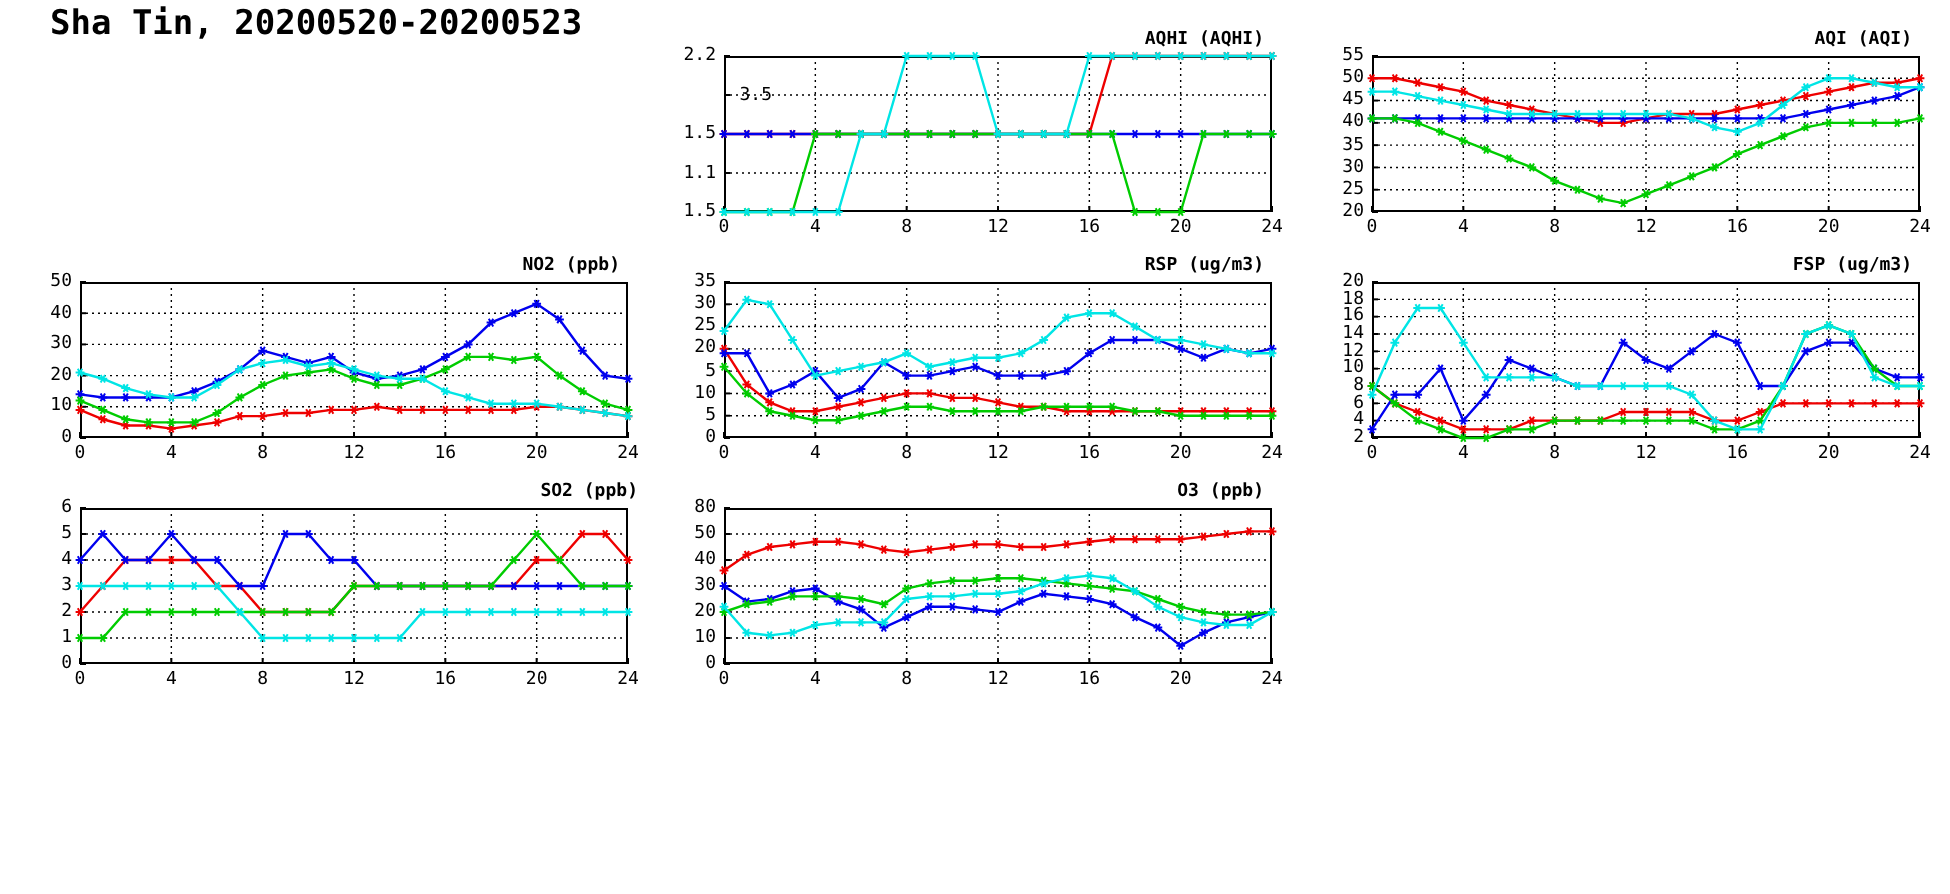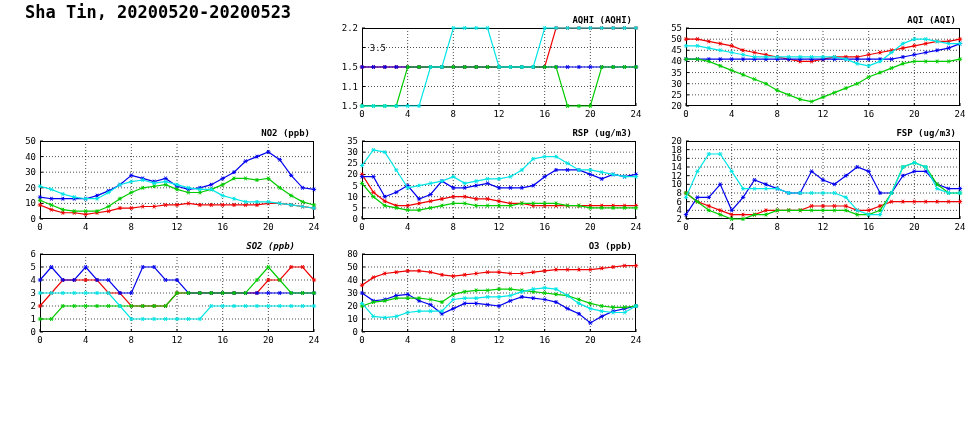--- a/index.html
+++ b/index.html
@@ -279,21 +279,21 @@
     <div class="ylab" style="left: 0px; width: 22px; top: 66px;">8</div>
     <div class="ylab" style="left: 0px; width: 22px; top: 57.3333px;">10</div>
     <div class="ylab" style="left: 0px; width: 22px; top: 48.6667px;">12</div>
     <div class="ylab" style="left: 0px; width: 22px; top: 40px;">14</div>
     <div class="ylab" style="left: 0px; width: 22px; top: 31.3333px;">16</div>
     <div class="ylab" style="left: 0px; width: 22px; top: 22.6667px;">18</div>
     <div class="ylab" style="left: 0px; width: 22px; top: 14px;">20</div>
   </div>
 <div class="panel" id="p-so2" style="left:14px;top:240px;width:305px;height:110px;">
     <div class="plotbox" style="left: 26px; top: 14px; width: 274px; height: 78px;"></div>
-    <div class="panel-title" style="right: 24px; top: 1px; font-style: italic;">SO2 (ppb)</div>
+    <div class="panel-title" style="right: 0; top: 1px;">SO2 (ppb)</div>
     <svg width="305" height="110">
       <line x1="26" x2="300" y1="79" y2="79" stroke="#000" stroke-width="0.7" stroke-dasharray="1,2"></line>
       <line x1="26" x2="300" y1="66" y2="66" stroke="#000" stroke-width="0.7" stroke-dasharray="1,2"></line>
       <line x1="26" x2="300" y1="53" y2="53" stroke="#000" stroke-width="0.7" stroke-dasharray="1,2"></line>
       <line x1="26" x2="300" y1="40" y2="40" stroke="#000" stroke-width="0.7" stroke-dasharray="1,2"></line>
       <line x1="26" x2="300" y1="27" y2="27" stroke="#000" stroke-width="0.7" stroke-dasharray="1,2"></line>
       <line y1="14" y2="92" x1="71.66666666666666" x2="71.66666666666666" stroke="#000" stroke-width="0.7" stroke-dasharray="1,2"></line>
       <line y1="14" y2="92" x1="117.33333333333333" x2="117.33333333333333" stroke="#000" stroke-width="0.7" stroke-dasharray="1,2"></line>
       <line y1="14" y2="92" x1="163" x2="163" stroke="#000" stroke-width="0.7" stroke-dasharray="1,2"></line>
       <line y1="14" y2="92" x1="208.66666666666666" x2="208.66666666666666" stroke="#000" stroke-width="0.7" stroke-dasharray="1,2"></line>

